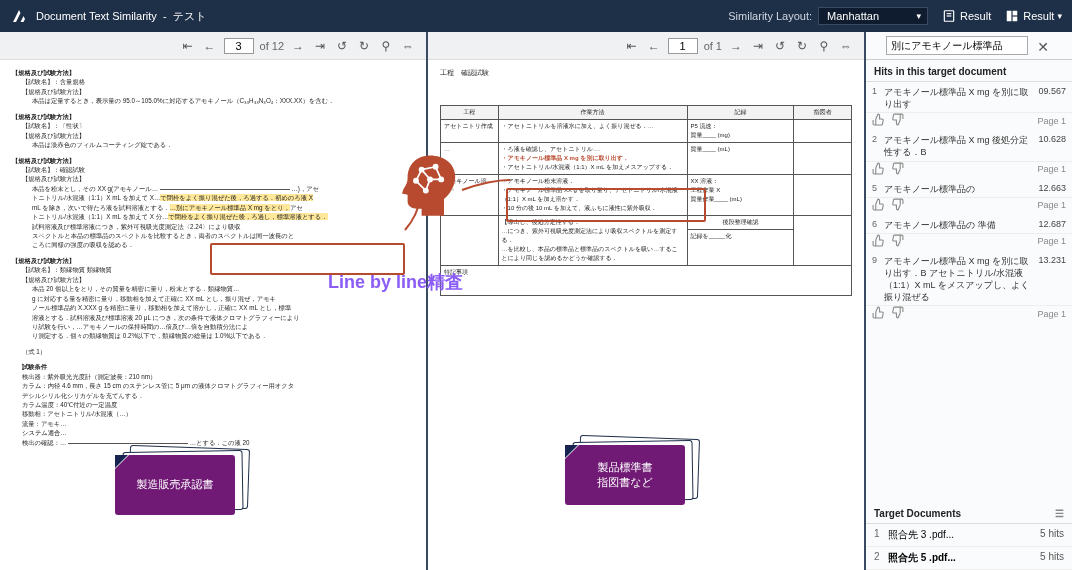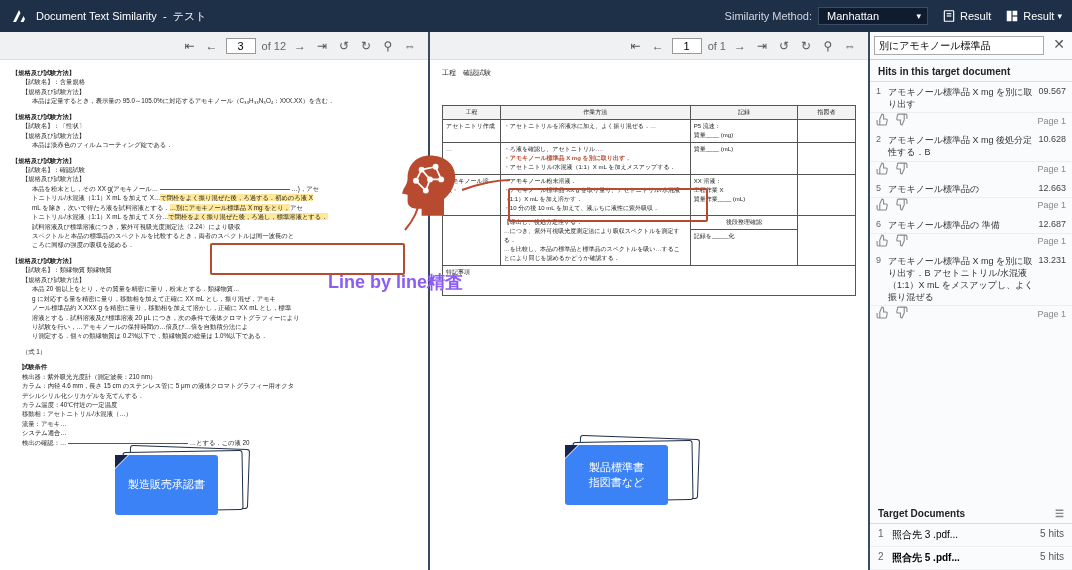--- a/index.html
+++ b/index.html
@@ -41,21 +41,21 @@
   .hl1 { background:#ffe89a; }
   .left-pane-box { position:absolute; border:2px solid #b84a2f; border-radius:2px; }
 
   
   .rtable { width:100%; border-collapse:collapse; font-size:6px; margin-top:26px; }
   .rtable th, .rtable td { border:1px solid #555; padding:2px 3px; vertical-align:top; }
   .rtable th { background:#f3f3f3; text-align:center; font-weight:normal; }
   .rbox { position:absolute; border:2px solid #b84a2f; border-radius:2px; }
 
   
-  .side-top { display:flex; align-items:flex-start; border-bottom:1px solid #ccc; padding:4px 4px; }
+  .side-top { display:flex; align-items:flex-end; border-bottom:1px solid #ccc; padding:4px 20px; }
   .side-top input { flex:1; border:1px solid #aaa; font-size:10px; padding:3px 4px; }
   .side-top .close { width:18px; text-align:center; color:#555; cursor:pointer; margin-left:6px; font-size:14px;}
   .side-section-title { font-size:10px; font-weight:bold; padding:6px 8px 4px; color:#222; border-bottom:1px solid #ddd;}
   .hit { display:flex; padding:4px 6px 2px; border-bottom:1px solid #eee; font-size:9px; color:#333; }
   .hit .num { width:12px; color:#666; }
   .hit .txt { flex:1; line-height:1.35; padding-right:4px; }
   .hit .score { color:#444; font-size:9px; }
   .hit-actions { display:flex; justify-content:flex-end; align-items:center; gap:6px; padding:0 6px 2px; font-size:9px; color:#888;}
   .hit-actions .pg { margin-left:auto; }
   .thumbs { color:#888; cursor:pointer; }
@@ -68,41 +68,41 @@
 
   
   .overlay { position:absolute; pointer-events:none; }
   .ai-head { position:absolute; left:395px; top:150px; width:70px; height:70px; }
   .ai-head svg { width:100%; height:100%; }
   .line-caption { position:absolute; left:328px; top:270px; font-size:18px; font-weight:bold; color:#8b5cf6; }
   .connector { position:absolute; stroke:#b84a2f; stroke-width:2; fill:none; }
 
   .note-stack { position:absolute; }
   .note-stack .sheet { position:absolute; background:#fff; border:1px solid #1e2f48; border-radius:3px; }
-  .note-stack .front { background:#3b82f6; color:#fff; display:flex; align-items:center; justify-content:center; text-align:center; font-size:11px; line-height:1.4; width:103px; height:60px; border-radius:3px; position:relative; }
+  .note-stack .front { background:#701a75; color:#fff; display:flex; align-items:center; justify-content:center; text-align:center; font-size:11px; line-height:1.4; width:120px; height:60px; border-radius:3px; position:relative; }
   .note-stack .front .fold { position:absolute; left:0; top:0; width:0; height:0; border-top:14px solid #fff; border-right:14px solid transparent; }
   .note-stack .front .fold2 { position:absolute; left:0; top:0; width:0; height:0; border-top:13px solid #16244f; border-right:13px solid transparent; }
 
   .side-section-title.tgt { display:flex; align-items:center;margin-top:16px; }
   .side-section-title.tgt .list-ico { margin-left:auto; color:#888; }
 </style>
 </head>
 <body>
 
 <div class="header">
   <div class="logo">
     <svg viewBox="0 0 24 24">
         <path d="M4 20 L12 4 L14 8 L8 20 Z M14 20 L18 12 L20 16 L18 20 Z" fill="#fff"></path>
       </svg>
   </div>
   <span class="title">
     <span>Document Text Similarity</span>&nbsp;&nbsp;-&nbsp;&nbsp;<span>テスト</span>
   </span>
   <span class="spacer"></span>
-  <span class="method-label">Similarity Method:</span>
+  <span class="method-label">Similarity Layout:</span>
   <div class="dropdown">
     <span>Manhattan</span><span class="chev">▾</span>
   </div>
   <div class="hbtn">
     <svg viewBox="0 0 24 24">
         <rect x="4" y="3" width="16" height="18" rx="1" stroke="#fff" stroke-width="2" fill="none"></rect>
         <line x1="8" y1="8" x2="16" y2="8" stroke="#fff" stroke-width="2"></line>
         <line x1="8" y1="12" x2="16" y2="12" stroke="#fff" stroke-width="2"></line>
       </svg>
     <span>Result</span>

